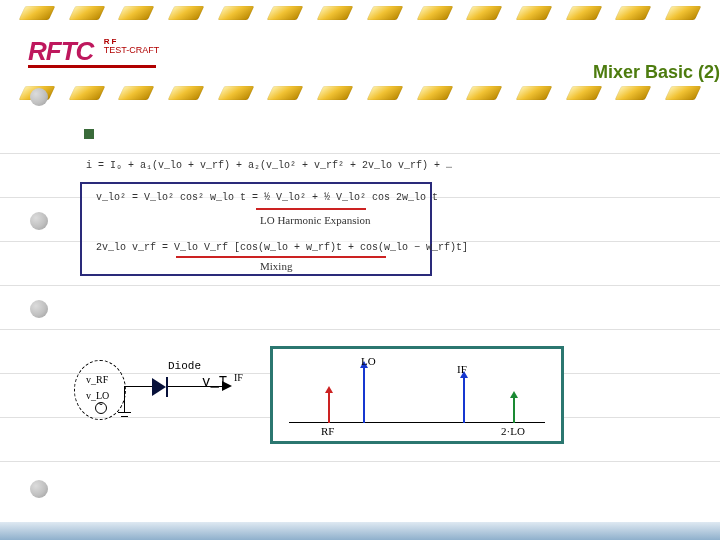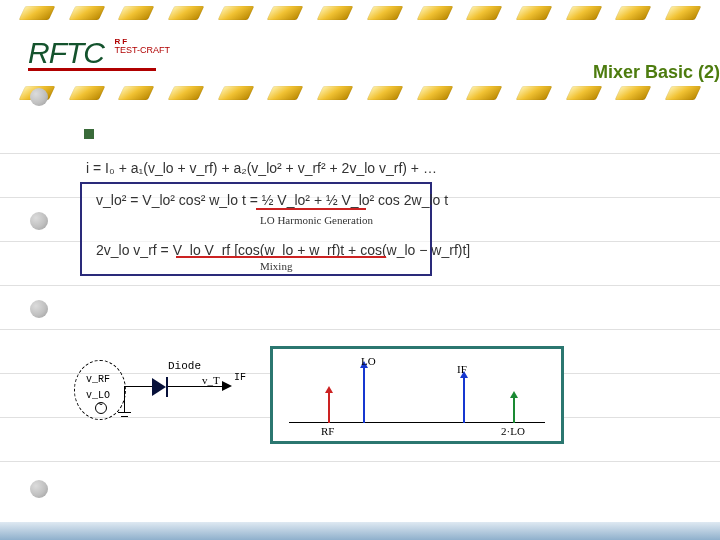--- a/index.html
+++ b/index.html
@@ -16,21 +16,21 @@
   .bars.mid{top:86px}
   .bar{
     width:30px;height:14px;
     transform:skewX(-25deg);
     background:linear-gradient(135deg,#fff2b0 0%,#f1c233 45%,#b88600 100%);
     border-radius:2px;
     box-shadow:0 0 1px rgba(0,0,0,.25) inset;
   }
   
   .logo{position:absolute;left:28px;top:36px}
-  .logo-main{font-style:italic;font-weight:400;color:#14532d;font-size:30px;letter-spacing:-1px}
+  .logo-main{font-style:italic;font-weight:700;color:#be185d;font-size:26px;letter-spacing:-1px}
   .logo-sub{display:inline-block;vertical-align:top;margin-left:4px;margin-top:2px;background:#fff;padding:0 2px}
   .logo-sub .rf{color:#b00000;font-size:8px;font-weight:bold;display:block;line-height:7px;letter-spacing:2px}
   .logo-sub .tc{color:#b00000;font-size:9px;font-weight:normal;display:block;line-height:10px}
   .logo-rule{height:3px;width:128px;background:#b00000;margin-top:-2px}
   
   .title{
     position:absolute;top:62px;left:0;right:0;text-align:right;
     font-weight:bold;font-size:18px;color:#4d7c0f;
   }
   
@@ -43,49 +43,49 @@
     );
   }
   
   .dot{position:absolute;left:30px;width:18px;height:18px;border-radius:50%;
        background:radial-gradient(circle at 33% 33%, #dcdcdc 0%, #c0c0c0 55%, #9a9a9a 100%);}
   .dot.d1{top:88px}.dot.d2{top:212px}.dot.d3{top:300px}.dot.d4{top:480px}
   
   .bullet-row{position:absolute;left:84px;top:124px;font-size:16px;font-weight:bold}
   .sqbul{display:inline-block;width:10px;height:10px;background:#3a6b3a;margin-right:8px;vertical-align:middle}
   
-  .eq{position:absolute;left:86px;font-family:Liberation Sans, sans-serif;font-size:14px;color:#333}
+  .eq{position:absolute;left:86px;font-family:Liberation Mono, monospace;font-size:10px;color:#333}
   .eq1{top:160px}
   .eqbox{
     position:absolute;left:80px;top:182px;width:348px;height:90px;
     border:2px solid #2a2a7a;background:rgba(255,255,255,.6);
   }
   .eq2{top:192px;left:96px}
   .eq3{top:242px;left:96px}
   .lbl{font-family:'Times New Roman',serif;font-size:11px;color:#333;position:absolute}
   .lbl.lo{left:260px;top:214px}
   .lbl.mix{left:260px;top:260px}
   .uline{position:absolute;height:2px;background:#cc2222}
   .u1{left:256px;top:208px;width:110px}
   .u2{left:176px;top:256px;width:210px}
   
   .circuit{position:absolute;left:74px;top:350px;width:188px;height:80px}
   .dashoval{position:absolute;left:0;top:10px;width:50px;height:58px;border:1px dashed #000;border-radius:50%}
-  .srclbl{position:absolute;font-family:Liberation Mono, monospace;font-size:10px}
+  .srclbl{position:absolute;font-family:Liberation Serif, serif;font-size:10px}
   .srclbl.rf{left:12px;top:24px}.srclbl.lo{left:12px;top:40px}
   .ac{position:absolute;left:21px;top:52px;width:10px;height:10px;border:1px solid #000;border-radius:50%}
   .ac:after{content:"~";position:absolute;left:1px;top:-4px;font-size:10px}
   .wire{position:absolute;background:#000}
   .w-h1{left:50px;top:36px;height:1px;width:28px}
   .diode-tri{position:absolute;left:78px;top:28px;width:0;height:0;border-top:9px solid transparent;border-bottom:9px solid transparent;border-left:14px solid #08113a}
   .diode-bar{position:absolute;left:92px;top:27px;width:2px;height:20px;background:#08113a}
   .w-h2{left:94px;top:36px;height:1px;width:54px}
   .arrow-r{position:absolute;left:148px;top:31px;width:0;height:0;border-top:5px solid transparent;border-bottom:5px solid transparent;border-left:10px solid #000}
   .dlabel{position:absolute;left:94px;top:10px;font-family:Liberation Mono, monospace;font-size:11px}
-  .vt{position:absolute;left:128px;top:24px;font-family:Liberation Serif, serif;font-size:11px}
+  .vt{position:absolute;left:128px;top:24px;font-family:Liberation Mono, monospace;font-size:14px}
   .w-v{left:50px;top:36px;width:1px;height:26px}
   .gnd{position:absolute;left:44px;top:62px;width:13px;height:1px;background:#000}
   .gnd2{position:absolute;left:47px;top:66px;width:7px;height:1px;background:#000}
   .spec{
     position:absolute;left:270px;top:346px;width:288px;height:92px;
     border:3px solid #2b7770;background:#fff;
   }
   .axis{position:absolute;left:16px;right:16px;bottom:18px;height:1px;background:#000}
   .tick{position:absolute;bottom:18px;width:1px}
   .tick .stem{width:2px;background:currentColor;display:block;margin:0 auto}
@@ -152,21 +152,21 @@
 
 <div class="bullet-row">
   <span class="sqbul"></span>
 </div>
 
 <div class="eq eq1">i = I₀ + a₁(v_lo + v_rf) + a₂(v_lo² + v_rf² + 2v_lo v_rf) + …</div>
 
 <div class="eqbox"></div>
 <div class="eq eq2">v_lo² = V_lo² cos² w_lo t = ½ V_lo² + ½ V_lo² cos 2w_lo t</div>
 <div class="uline u1"></div>
-<div class="lbl lo">LO Harmonic Generation</div>
+<div class="lbl lo">LO Harmonic Expansion</div>
 
 <div class="eq eq3">2v_lo v_rf = V_lo V_rf [cos(w_lo + w_rf)t + cos(w_lo − w_rf)t]</div>
 <div class="uline u2"></div>
 <div class="lbl mix">Mixing</div>
 
 <div class="circuit">
   <div class="dashoval"></div>
   <div class="srclbl rf">v_RF</div>
   <div class="srclbl lo">v_LO</div>
   <div class="ac"></div>

